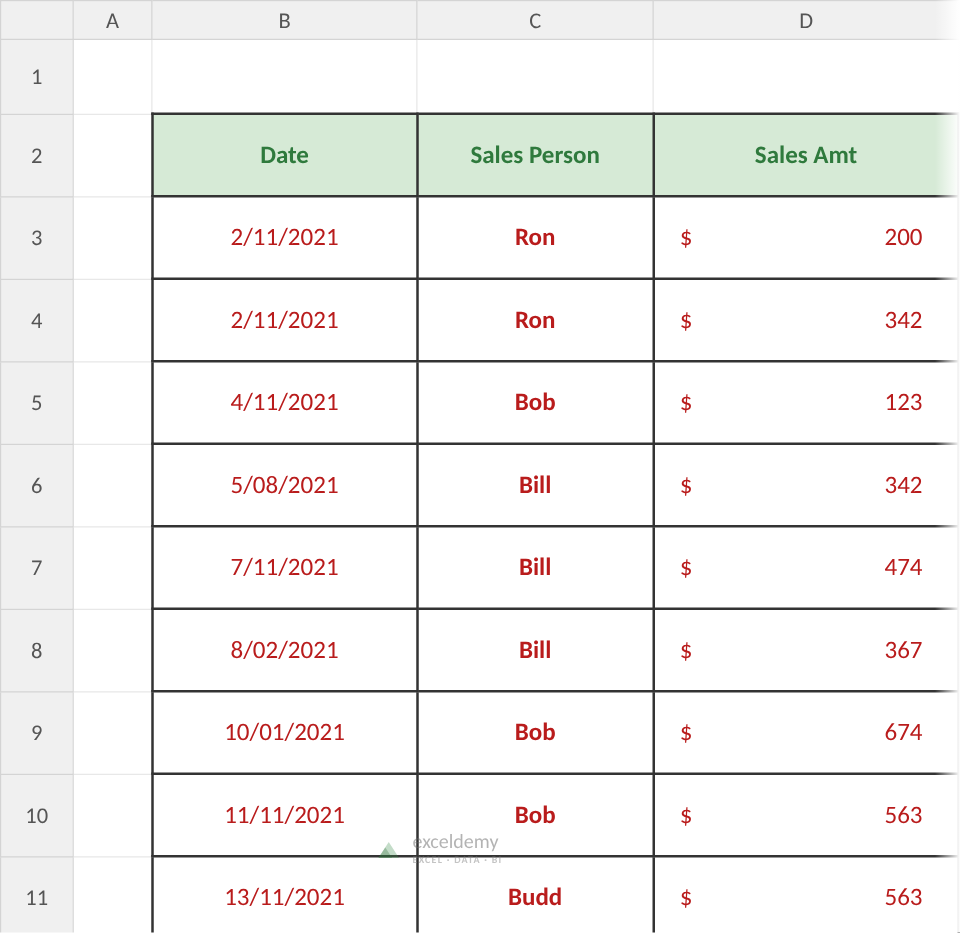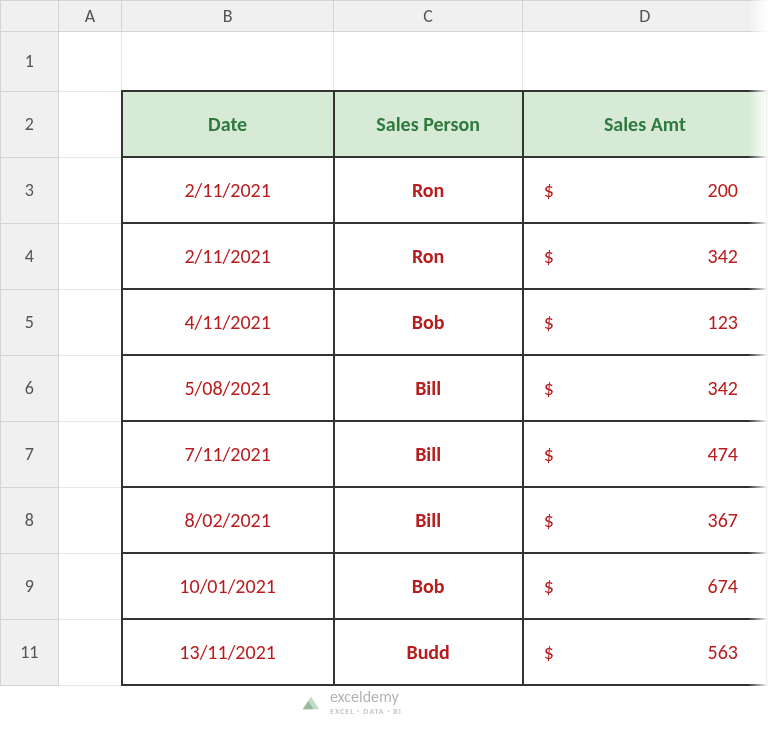--- a/index.html
+++ b/index.html
@@ -73,21 +73,21 @@
   }
   .currency-wrap {
     display: flex;
     justify-content: space-between;
     align-items: center;
     width: 100%;
   }
   .watermark {
     position: absolute;
     left: 300px;
-    top: 687px;
+    top: 664px;
     display: flex;
     align-items: center;
     gap: 8px;
     opacity: 0.5;
     color: #6a6a6a;
     font-size: 16px;
   }
   .watermark .logo {
     width: 22px; height: 22px;
     display: inline-block;
@@ -220,20 +220,32 @@
     <td class="col-B table-cell">10/01/2021</td>
     <td class="col-C table-cell">Bob</td>
     <td class="col-D table-cell currency-cell">
       <span class="currency-wrap">
             <span>$</span>
             <span>674</span>
           </span>
     </td>
   </tr>
 
+  <tr class="data-row">
+    <th class="row-hdr">10</th>
+    <td class="col-A"></td>
+    <td class="col-B table-cell">11/11/2021</td>
+    <td class="col-C table-cell">Bob</td>
+    <td class="col-D table-cell currency-cell">
+      <span class="currency-wrap">
+            <span>$</span>
+            <span>563</span>
+          </span>
+    </td>
+  </tr>
 
   <tr class="data-row">
     <th class="row-hdr">11</th>
     <td class="col-A"></td>
     <td class="col-B table-cell">13/11/2021</td>
     <td class="col-C table-cell">Budd</td>
     <td class="col-D table-cell currency-cell">
       <span class="currency-wrap">
             <span>$</span>
             <span>563</span>

